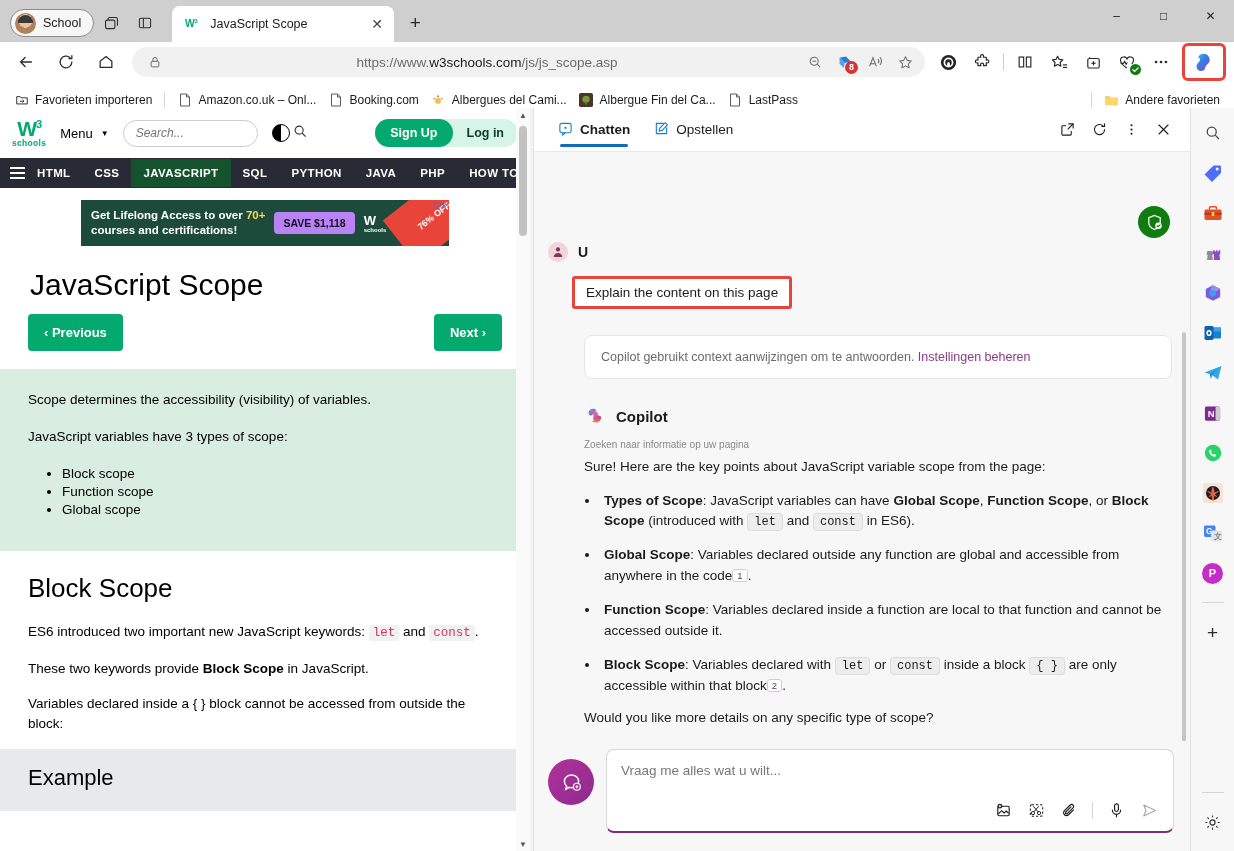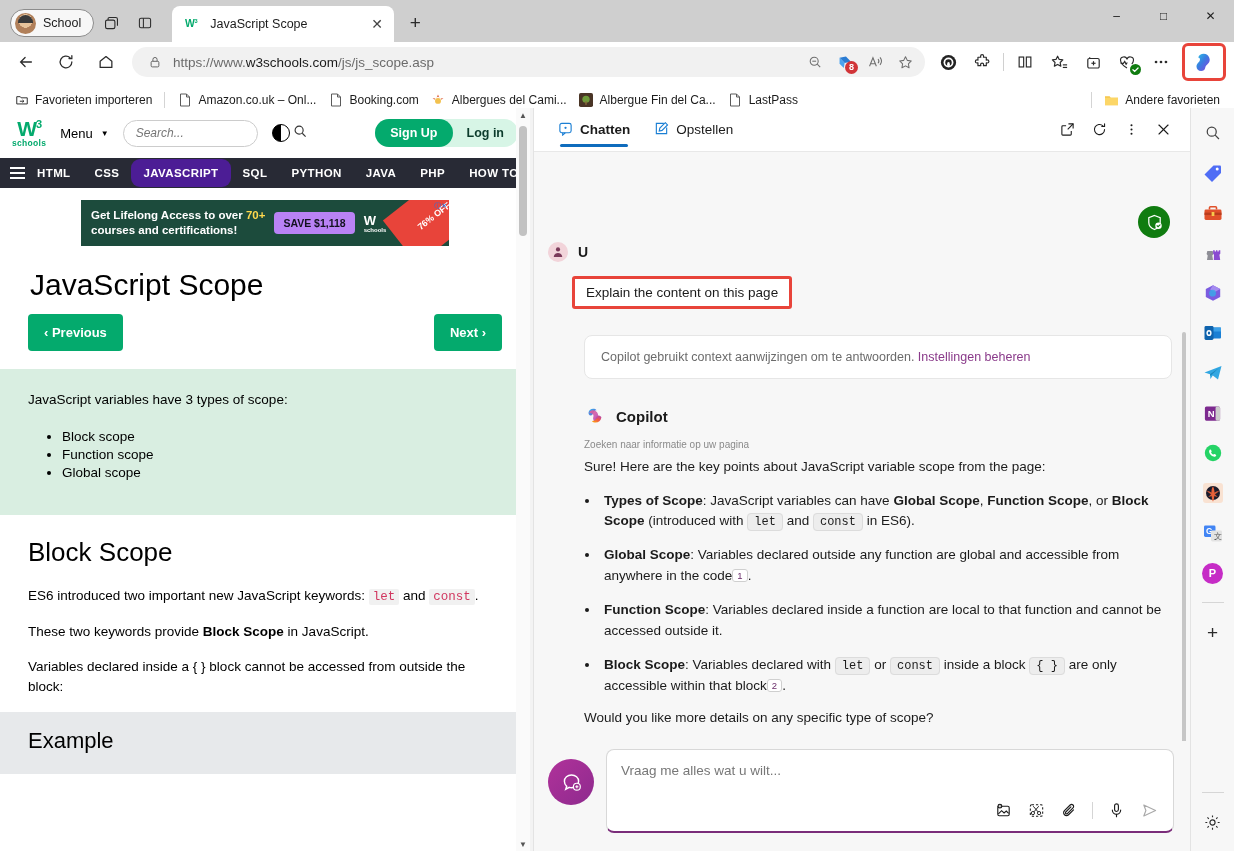--- a/index.html
+++ b/index.html
@@ -73,21 +73,21 @@
     width: 34px; height: 32px; margin: 0 3px;
     display: flex; align-items: center; justify-content: center;
     color: #2b2b2b; border-radius: 5px;
   }
   .omnibox {
     flex: 1; height: 30px; margin: 0 6px;
     background: #f1f1f1; border-radius: 16px;
     display: flex; align-items: center; padding: 0 6px 0 14px;
   }
   .lock-ico { width: 18px; display: flex; align-items: center; justify-content: center; flex: none; }
-  .url { flex: 1; font-size: 13.5px; color: #6b6b6b; margin-left: 9px; white-space: nowrap; }
+  .url { flex: 1; font-size: 13.5px; color: #6b6b6b; margin-left: 9px; white-space: nowrap; text-align: center; }
   .url b { color: #1b1b1b; font-weight: 400; }
   .omni-icons { display: flex; align-items: center; gap: 2px; }
   .omni-btn { width: 28px; height: 26px; display:flex; align-items:center; justify-content:center; position: relative;}
   .badge-count {
     position: absolute; right: 1px; bottom: 1px;
     min-width: 13px; height: 13px; padding: 0 2px;
     background: #d13438; color: #fff; border-radius: 7px;
     font-size: 9px; line-height: 13px; text-align: center; font-weight: bold;
   }
   .tool-btn {
@@ -143,21 +143,21 @@
   .w3-auth { margin-left: auto; display: flex; align-items: center; background: #d7f5e6; border-radius: 16px; }
   .w3-signup { background: #04AA6D; color: #fff; font-size: 12.5px; font-weight: bold; padding: 7px 15px; border-radius: 16px; }
   .w3-login { color: #0b3b2b; font-size: 12.5px; font-weight: bold; padding: 7px 14px; }
   .w3-nav {
     height: 30px; background: #282A35; display: flex; align-items: center; padding-left: 10px;
     font-size: 11.5px; font-weight: bold; color: #fff; letter-spacing: .4px; overflow: hidden;
   }
   .w3-nav .hamb { width: 28px; display: flex; flex-direction: column; gap: 3px; align-items: center; }
   .w3-nav .hamb span { width: 15px; height: 2px; background: #fff; display: block; }
   .w3-nav a { padding: 8px 12px; color: #fff; white-space: nowrap; }
-  .w3-nav a.active { background: #4c1d95; border-radius: 9px; }
+  .w3-nav a.active { background: #14532d; }
   .w3-ad {
     margin: 12px auto 0; width: 368px; height: 46px; background: #1c4b3c;
     display: flex; align-items: center; position: relative; overflow: hidden;
   }
   .w3-ad .adtext { color: #fff; font-size: 11.5px; font-weight: bold; line-height: 15px; padding-left: 10px; }
   .w3-ad .adtext .yellow { color: #ffd84d; }
   .w3-ad .save { background: #b982f5; color: #12121f; font-size: 10.5px; font-weight: bold; padding: 5px 9px; border-radius: 4px; margin-left: 9px; white-space: nowrap;}
   .w3-ad .adlogo { color: #fff; font-size: 13px; font-weight: bold; margin-left: 9px; line-height: 1; }
   .w3-ad .adlogo .s { font-size: 6px; display: block; }
   .w3-ad .corner {
@@ -569,20 +569,21 @@
     </div>
 
     <h1 class="w3-h1">JavaScript Scope</h1>
 
     <div class="w3-btnrow">
       <div class="w3-btn">‹ Previous</div>
       <div class="w3-btn">Next ›</div>
     </div>
 
     <div class="w3-green-box">
+      <p>Scope determines the accessibility (visibility) of variables.</p>
       <p>JavaScript variables have 3 types of scope:</p>
       <ul>
         <li>Block scope</li>
         <li>Function scope</li>
         <li>Global scope</li>
       </ul>
     </div>
 
     <div class="w3-body">
       <h2 class="w3-h2">Block Scope</h2>

